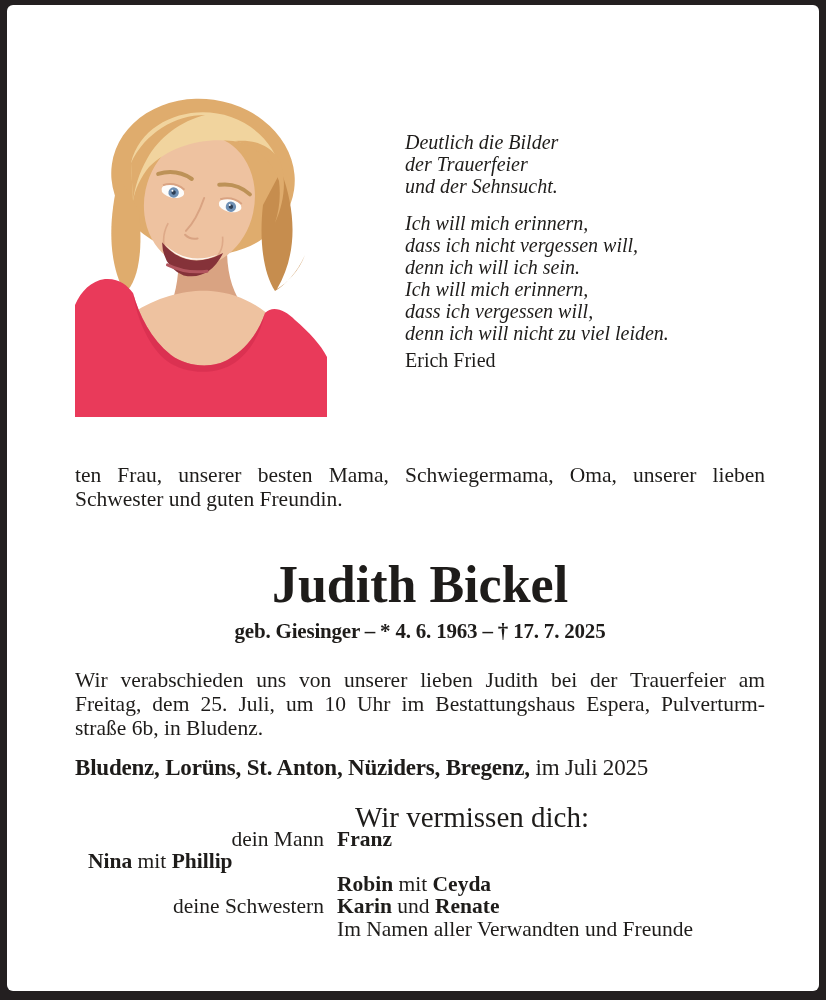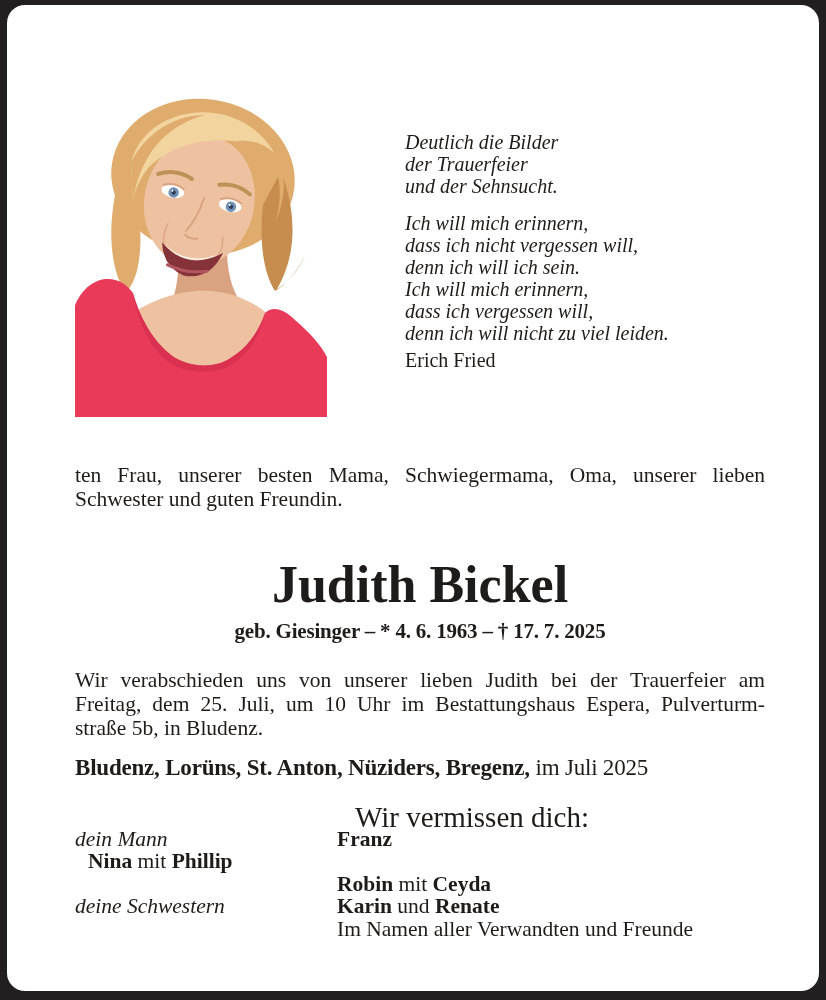--- a/index.html
+++ b/index.html
@@ -2,21 +2,21 @@
 <html style="--c-frame: #231f20; --c-text: #1e1c1a; --c-shirt: #e93a5a; --c-shirt_shadow: #d0294a; --c-hair: #dfac6d; --c-hair_light: #f1d49e; --c-hair_dark: #c68d4e; --c-skin: #eec2a0; --c-skin_shadow: #d9a382; --c-iris: #6f90b4; --c-pupil: #2c3e55; --c-brow: #bd9257; --c-lips: #b2555e; --c-mouth: #853239; --c-teeth: #fdfcfa;"><head>
 <meta charset="utf-8">
 <style>
   html,body{margin:0;padding:0;}
   body{
     width:826px;height:1000px;position:relative;overflow:hidden;
     font-family:"Liberation Serif","DejaVu Serif",serif;
     background:#fff;
   }
   .frame{position:absolute;inset:0;background:var(--c-frame,#231f20);}
-  .card{position:absolute;left:7px;right:7px;top:5px;bottom:9px;background:#fff;border-radius:18px;}
+  .card{position:absolute;left:7px;right:7px;top:5px;bottom:9px;background:#fff;border-radius:6px;}
   .abs{position:absolute;color:var(--c-text,#1e1c1a);}
   
   .portrait{left:68px;top:88px;width:252px;height:324px;}
   
   .poem{left:398px;top:126px;width:282px;font-style:italic;font-size:20px;line-height:22px;}
   .poem .stanza2{margin-top:15px;}
   .poem-attr{margin-top:5px;font-style:normal;font-size:20px;text-align:left;}
   
   .para{left:68px;width:690px;font-size:21.5px;line-height:24px;}
   .intro{top:458px;}
@@ -25,21 +25,21 @@
   
   .name{left:0;top:551px;width:826px;text-align:center;font-size:52px;font-weight:bold;letter-spacing:0px;line-height:1.1;}
   .subtitle{left:0;top:614px;width:826px;text-align:center;font-size:21px;font-weight:bold;letter-spacing:-0.2px;}
   
   .dateline{left:68px;top:750px;width:690px;font-size:23px;letter-spacing:-0.2px;}
   .dateline .b{font-weight:bold;}
   
   .fhead{left:348px;top:796px;width:430px;font-size:29px;}
   .frows{left:68px;top:823px;width:700px;font-size:21.5px;line-height:22.4px;}
   .frow{display:flex;}
-  .flabel{width:249px;flex:0 0 249px;font-style:italic;}
+  .flabel{width:249px;text-align:right;flex:0 0 249px;}
   .fvalue{margin-left:13px;flex:1;}
   .b{font-weight:bold;}
 </style>
 </head>
 <body>
 
 <div class="frame"></div>
 <div class="card">
 
   <svg class="abs portrait" viewBox="0 0 252 324" xmlns="http://www.w3.org/2000/svg">
@@ -117,21 +117,21 @@
       <div class="jl">ten Frau, unserer besten Mama, Schwiegermama, Oma, unserer lieben</div>
       <div>Schwester und guten Freundin.</div>
     </div>
 
   <div class="abs name">Judith Bickel</div>
   <div class="abs subtitle">geb. Giesinger – * 4. 6. 1963 – † 17. 7. 2025</div>
 
   <div class="abs para announce justify">
       <div class="jl">Wir verabschieden uns von unserer lieben Judith bei der Trauerfeier am</div>
       <div class="jl">Freitag, dem 25. Juli, um 10 Uhr im Bestattungshaus Espera, Pulverturm-</div>
-      <div>straße 5b, in Bludenz.</div>
+      <div>straße 6b, in Bludenz.</div>
     </div>
 
   <div class="abs dateline"><span class="b">Bludenz, Lorüns, St. Anton, Nüziders, Bregenz,</span><span> im Juli 2025</span></div>
 
   <div class="abs fhead">Wir vermissen dich:</div>
   <div class="abs frows" id="farewell-rows">
       <div class="frow">
         <div class="flabel">dein Mann</div>
         <div class="fvalue"><span class="b">Franz</span></div>
       </div>

